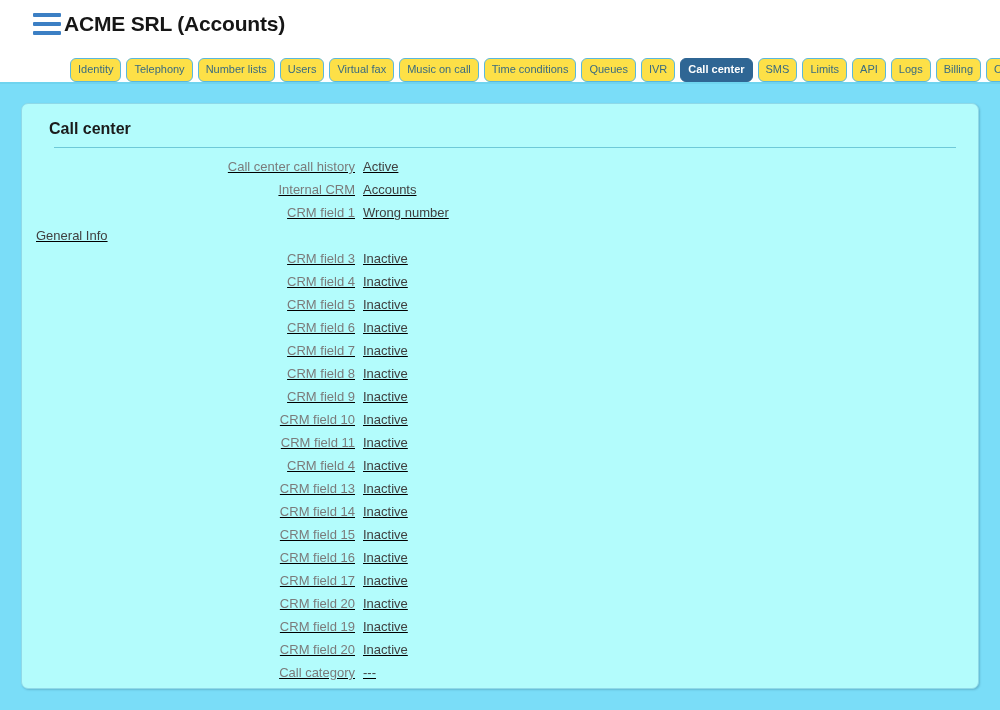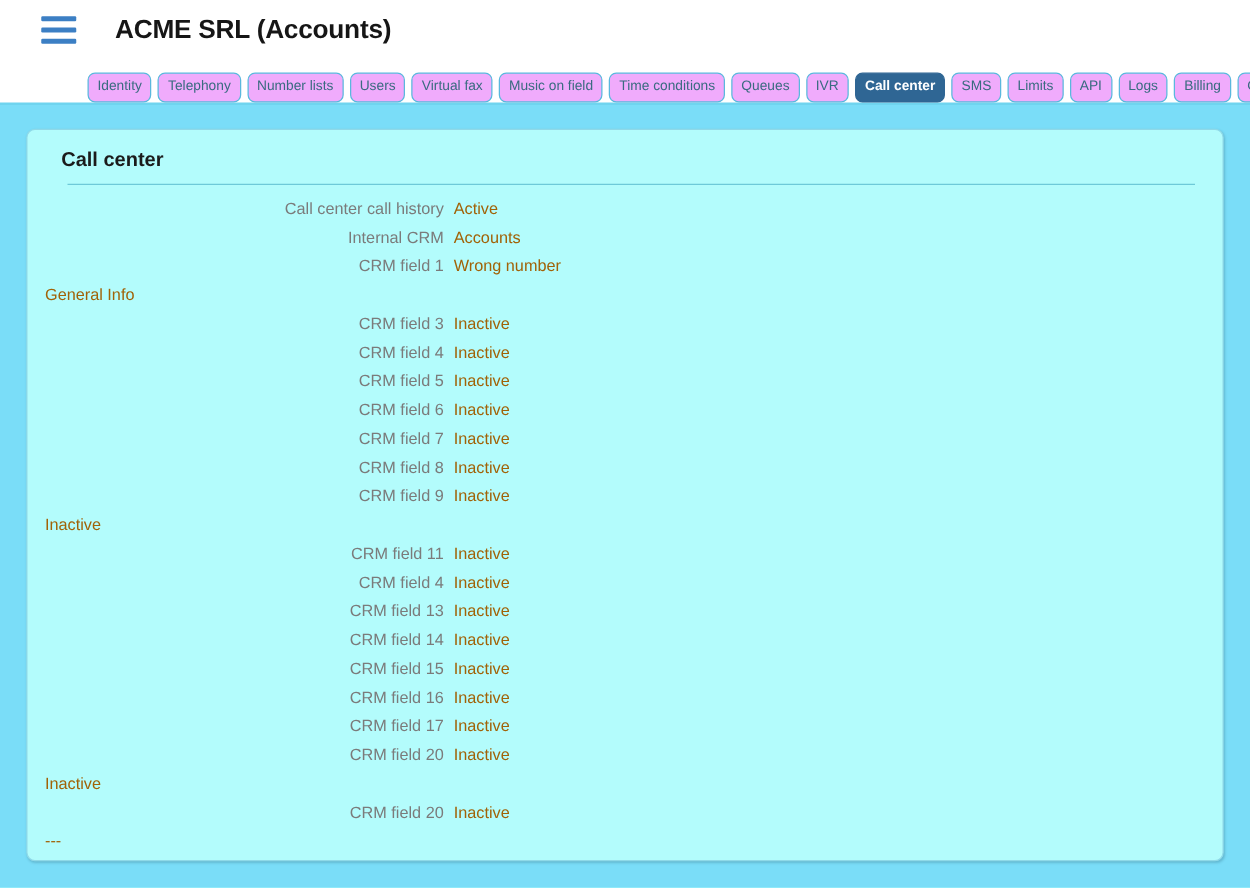--- a/index.html
+++ b/index.html
@@ -21,21 +21,20 @@
     height: 84px;
     width: 100%;
     position: relative;
     border-bottom: 2px solid #6fd4ef;
   }
   .brand {
     display: flex;
     align-items: center;
     padding: 7px 0 0 33px;
     height: 40px;
-    gap: 28px;
   }
   .hamburger {
     width: 28px;
     height: 22px;
     display: flex;
     flex-direction: column;
     justify-content: space-between;
     margin-right: 3px;
     flex: none;
   }
@@ -57,21 +56,21 @@
   
   .tabbar {
     position: absolute;
     left: 70px;
     top: 58px;
     display: flex;
     align-items: flex-start;
     gap: 5px;
   }
   .tab {
-    background: #f0abfc;
+    background: #fde047;
     border: 1px solid #5ab8dd;
     border-radius: 6px;
     color: #3a6b80;
     font-size: 11px;
     line-height: 11px;
     padding: 5px 7px 6px 7px;
     white-space: nowrap;
     cursor: pointer;
   }
   .tab.active {
@@ -103,37 +102,37 @@
     color: #1b1b1b;
     padding: 4px 0 9px 13px;
   }
   .panel-rule {
     height: 1px;
     background: #6ec9d8;
     margin: 0 8px 9px 18px;
   }
 
   
-  .rows { padding-top: 2px; }
+  .rows { padding-top: 2px; text-decoration: underline; }
   .row {
     display: flex;
     align-items: baseline;
     height: 23px;
   }
   .row-label {
     width: 327px;
     text-align: right;
     padding-right: 8px;
     font-size: 13px;
     color: #7b7b7b;
     white-space: nowrap;
   }
   .row-value {
     font-size: 13px;
-    color: #a16207;
+    color: #404040;
     white-space: nowrap;
   }
 </style>
 </head>
 <body>
 
 <div class="header">
 
   <div class="brand">
     <div class="hamburger">
@@ -143,21 +142,21 @@
     </div>
     <div class="brand-title">ACME SRL (Accounts)</div>
   </div>
 
   <div class="tabbar" id="tab-bar">
       <div class="tab">Identity</div>
       <div class="tab">Telephony</div>
       <div class="tab">Number lists</div>
       <div class="tab">Users</div>
       <div class="tab">Virtual fax</div>
-      <div class="tab">Music on field</div>
+      <div class="tab">Music on call</div>
       <div class="tab">Time conditions</div>
       <div class="tab">Queues</div>
       <div class="tab">IVR</div>
       <div class="tab active">Call center</div>
       <div class="tab">SMS</div>
       <div class="tab">Limits</div>
       <div class="tab">API</div>
       <div class="tab">Logs</div>
       <div class="tab">Billing</div>
       <div class="tab">Operations</div>
@@ -208,20 +207,21 @@
         </div>
         <div class="row">
           <div class="row-label">CRM field 8</div>
           <div class="row-value">Inactive</div>
         </div>
         <div class="row">
           <div class="row-label">CRM field 9</div>
           <div class="row-value">Inactive</div>
         </div>
         <div class="row">
+          <div class="row-label">CRM field 10</div>
           <div class="row-value">Inactive</div>
         </div>
         <div class="row">
           <div class="row-label">CRM field 11</div>
           <div class="row-value">Inactive</div>
         </div>
         <div class="row">
           <div class="row-label">CRM field 4</div>
           <div class="row-value">Inactive</div>
         </div>
@@ -243,24 +243,26 @@
         </div>
         <div class="row">
           <div class="row-label">CRM field 17</div>
           <div class="row-value">Inactive</div>
         </div>
         <div class="row">
           <div class="row-label">CRM field 20</div>
           <div class="row-value">Inactive</div>
         </div>
         <div class="row">
+          <div class="row-label">CRM field 19</div>
           <div class="row-value">Inactive</div>
         </div>
         <div class="row">
           <div class="row-label">CRM field 20</div>
           <div class="row-value">Inactive</div>
         </div>
         <div class="row">
+          <div class="row-label">Call category</div>
           <div class="row-value">---</div>
         </div>
       </div>
   </div>
 </div>
 
 </body></html>

